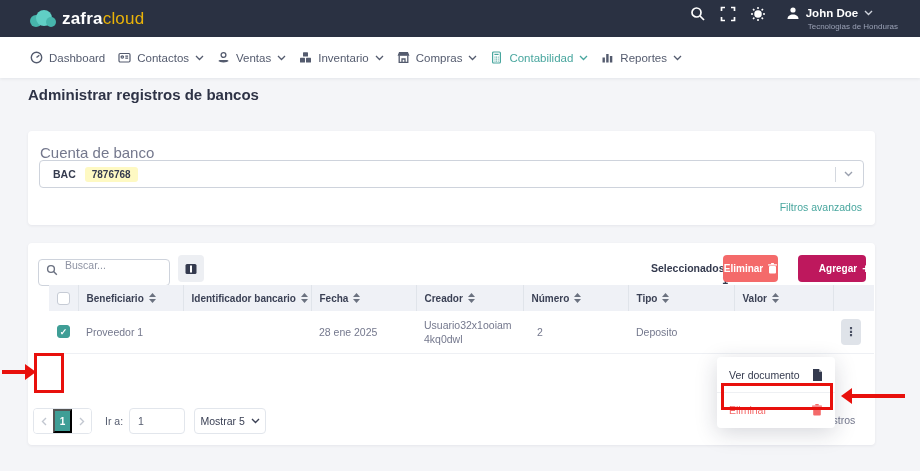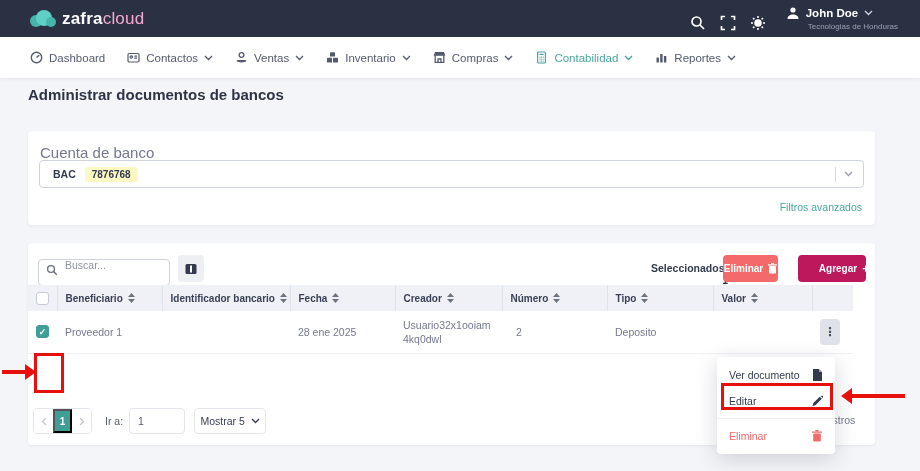--- a/index.html
+++ b/index.html
@@ -5,31 +5,31 @@
   * { box-sizing: border-box; margin: 0; padding: 0; }
   body { margin: 0; background: #e8e9ed; font-family: "Liberation Sans", sans-serif; }
   .screen { position: relative; width: 920px; height: 471px; background: #f4f5f8; overflow: hidden; }
 
   
   .topbar { position: absolute; top: 0; left: 0; width: 920px; height: 37px;
             background: #2a3142; display: flex; align-items: center; }
   .brand { display: flex; align-items: center; gap: 6px; margin-left: 28px; }
   .brand-text { font-size: 17px; color: #fff; letter-spacing: .2px; }
   .brand-text b { font-weight: 700; margin-top: 32px; }
-  .brand-text span.light { font-weight: 400; color: #f9a8d4; }
-  .topbar-right { margin-left: auto; display: flex; align-items: flex-end; gap: 14px; margin-right: 22px; }
+  .brand-text span.light { font-weight: 400; color: #eab308; }
+  .topbar-right { margin-left: auto; display: flex; align-items: flex-start; gap: 14px; margin-right: 22px; }
   .tb-icon { width: 16px; height: 16px; color: #fff; display: inline-flex; cursor: pointer; }
   .user-block { display: flex; flex-direction: column; align-items: flex-start; margin-left: 6px; cursor: pointer; }
   .user-line { display: flex; align-items: center; gap: 6px; color: #fff; font-size: 11.5px; font-weight: 700; }
   .user-company { font-size: 8px; color: #9aa1b5; margin-top: 2px; margin-left: 22px; }
 
   
   .navbar { position: absolute; top: 37px; left: 0; width: 920px; height: 41px; background: #fff;
             box-shadow: 0 1px 3px rgba(40,45,70,.08); display: flex; align-items: center;
-            padding-left: 30px; gap: 22px; z-index: 2; }
+            padding-left: 30px; gap: 13px; z-index: 2; }
   .nav-item { display: flex; align-items: center; gap: 6px; font-size: 11.5px; color: #545b6e; cursor: pointer; white-space: nowrap; }
   .nav-item.active { color: #48a69e; }
   .nav-icon { width: 13px; height: 13px; display: inline-flex; }
   .caret { width: 9px; height: 6px; display: inline-flex; }
 
   
   .page-title { position: absolute; left: 28px; top: 86px; font-size: 15px; font-weight: 700; color: #2e3346; }
   .page-sub { position: absolute; left: 28px; top: 109px; font-size: 10.5px; color: #74788d; }
   .page-sub b { color: #3f4457; }
 
@@ -61,21 +61,21 @@
                     font-size: 10.5px; font-weight: 700; color: #343a4e; }
   .btn { position: absolute; top: 12px; height: 27px; border: none; border-radius: 4px; color: #fff;
          font-size: 10px; font-weight: 700; display: flex; align-items: center; justify-content: center;
          gap: 5px; cursor: pointer; font-family: "Liberation Sans", sans-serif; }
   .btn-delete { left: 695px; width: 55px; background: #f46a6a; }
   .btn-add { left: 770px; width: 68px; background: #be185d; padding-left: 24px; }
   .btn svg { flex: none; }
   .plus-glyph { font-size: 12px; font-weight: 700; line-height: 1; }
 
   
-  table.grid { position: absolute; left: 0; top: 42px; width: 825px; border-collapse: collapse; table-layout: fixed; }
+  table.grid { position: absolute; left: 21px; top: 42px; width: 825px; border-collapse: collapse; table-layout: fixed; }
   .grid th { background: #eff1f6; height: 26px; font-size: 10px; font-weight: 700; color: #3b4155;
              text-align: left; padding: 0 8px; border-right: 1px solid #e0e4ea; white-space: nowrap; overflow: hidden; }
   .grid th:last-child { border-right: none; }
   .grid th .th-inner { display: flex; align-items: center; gap: 5px; }
   .grid td { height: 42px; font-size: 10.5px; color: #74788d; padding: 0 8px; border-bottom: 1px solid #eef0f4;
              background: #fff; vertical-align: middle; }
   .grid td.creador { word-break: break-all; line-height: 1.35; }
   .grid td.valor { text-align: right; padding-right: 10px; }
   .grid td.num { padding-left: 14px; }
   .sort-glyph { width: 7px; height: 10px; display: inline-flex; flex: none; }
@@ -277,21 +277,21 @@
       </span>
       <span>Reportes</span>
       <span class="caret">
           <svg viewBox="0 0 9 6" fill="none" stroke="currentColor" stroke-width="1.3">
             <path d="M1 1l3.5 3.5L8 1"></path>
           </svg>
         </span>
     </div>
   </div>
 
-  <div class="page-title">Administrar documentos de bancos</div>
+  <div class="page-title">Administrar registros de bancos</div>
 
   <div class="card card1">
     <div class="field-label">Cuenta de banco</div>
     <div class="select-box">
       <span class="bank-code">BAC</span>
       <span class="acct-chip">7876768</span>
       <span class="select-right">
         <span class="select-divider"></span>
         <span class="caret">
             <svg viewBox="0 0 9 6" fill="none" stroke="#9aa0ae" stroke-width="1.4">
@@ -484,28 +484,20 @@
   <div class="ctx-menu">
     <div class="ctx-item">
       <span>Ver documento</span>
       <span class="ctx-icon">
         <svg viewBox="0 0 11 12" fill="currentColor">
             <path d="M1 0h6l3 3v9H1z"></path>
             <path d="M7 0v3h3" fill="#fff" opacity="0.5"></path>
           </svg>
       </span>
     </div>
-    <div class="ctx-item">
-      <span>Editar</span>
-      <span class="ctx-icon">
-        <svg viewBox="0 0 12 12" fill="currentColor">
-            <path d="M0.5 11.5l1-3.2 7-7 2.2 2.2-7 7zM9.3 0.5l2.2 2.2 0.4-0.4a1.2 1.2 0 0 0-1.7-1.7z"></path>
-          </svg>
-      </span>
-    </div>
     <div class="ctx-divider"></div>
     <div class="ctx-item danger">
       <span>Eliminar</span>
       <span class="ctx-icon">
         <svg viewBox="0 0 10 12" fill="currentColor">
             <rect x="1.2" y="3.4" width="7.6" height="8.2" rx="1"></rect>
             <rect x="0" y="1.4" width="10" height="1.4" rx="0.5"></rect>
             <rect x="3.2" y="0" width="3.6" height="1.5" rx="0.4"></rect>
           </svg>
       </span>

